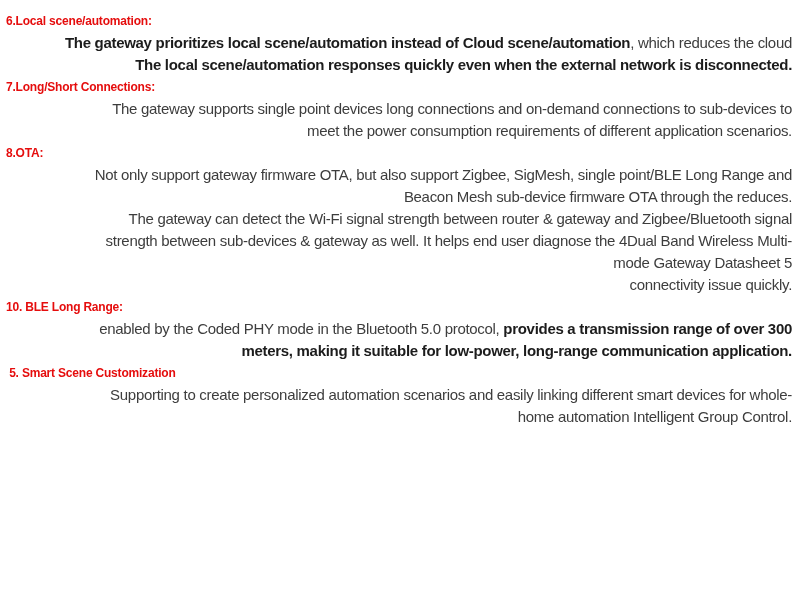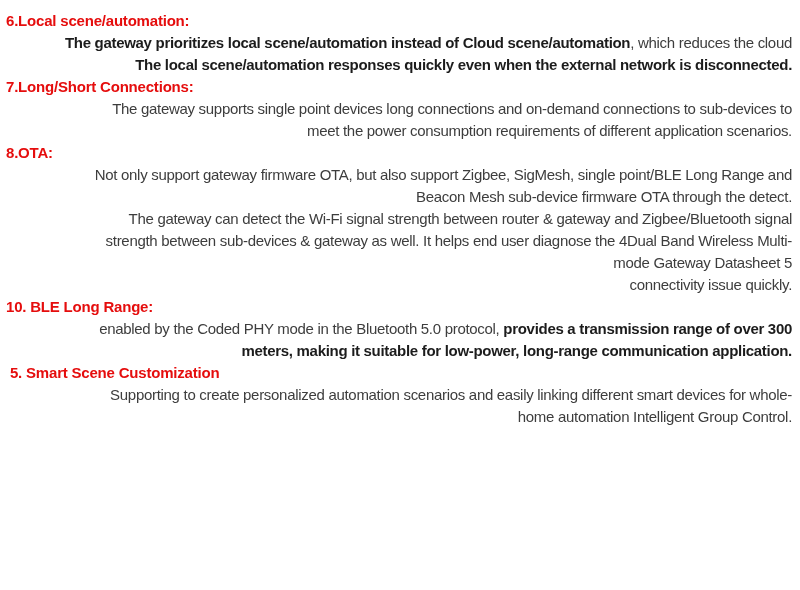--- a/index.html
+++ b/index.html
@@ -21,21 +21,21 @@
     background: var(--page-bg, #ffffff);
   }
   .section {
   }
   .section:first-child {
     margin-top: 0;
   }
   .heading {
     color: var(--heading-red, #e50d0d);
     font-weight: 700;
-    font-size: 15px;
+    font-size: 12px;
     line-height: 22px;
     letter-spacing: -0.2px;
     white-space: pre;
   }
   .paragraph {
     margin: 0;
     text-align: right;
   }
   .text-line {
     font-size: 15px;
@@ -71,21 +71,21 @@
         <div class="heading">7.Long/Short Connections:</div>
         <div class="paragraph">
           <div class="text-line"><span class="run"> The gateway supports single point devices long connections and on-demand connections to sub-devices to</span></div>
           <div class="text-line"><span class="run">meet the power consumption requirements of different application scenarios.</span></div>
         </div>
       </div>
       <div class="section">
         <div class="heading">8.OTA:</div>
         <div class="paragraph">
           <div class="text-line"><span class="run"> Not only support gateway firmware OTA, but also support Zigbee, SigMesh, single point/BLE Long Range and</span></div>
-          <div class="text-line"><span class="run">Beacon Mesh sub-device firmware OTA through the detect.</span></div>
+          <div class="text-line"><span class="run">Beacon Mesh sub-device firmware OTA through the reduces.</span></div>
         </div>
       </div>
       <div class="section">
         <div class="paragraph">
           <div class="text-line"><span class="run">The gateway can detect the Wi-Fi signal strength between router &amp; gateway and Zigbee/Bluetooth signal</span></div>
           <div class="text-line"><span class="run">strength between sub-devices &amp; gateway as well. It helps end user diagnose the 4Dual Band Wireless Multi-</span></div>
           <div class="text-line"><span class="run">mode Gateway Datasheet 5</span></div>
           <div class="text-line"><span class="run">connectivity issue quickly.</span></div>
         </div>
       </div>

